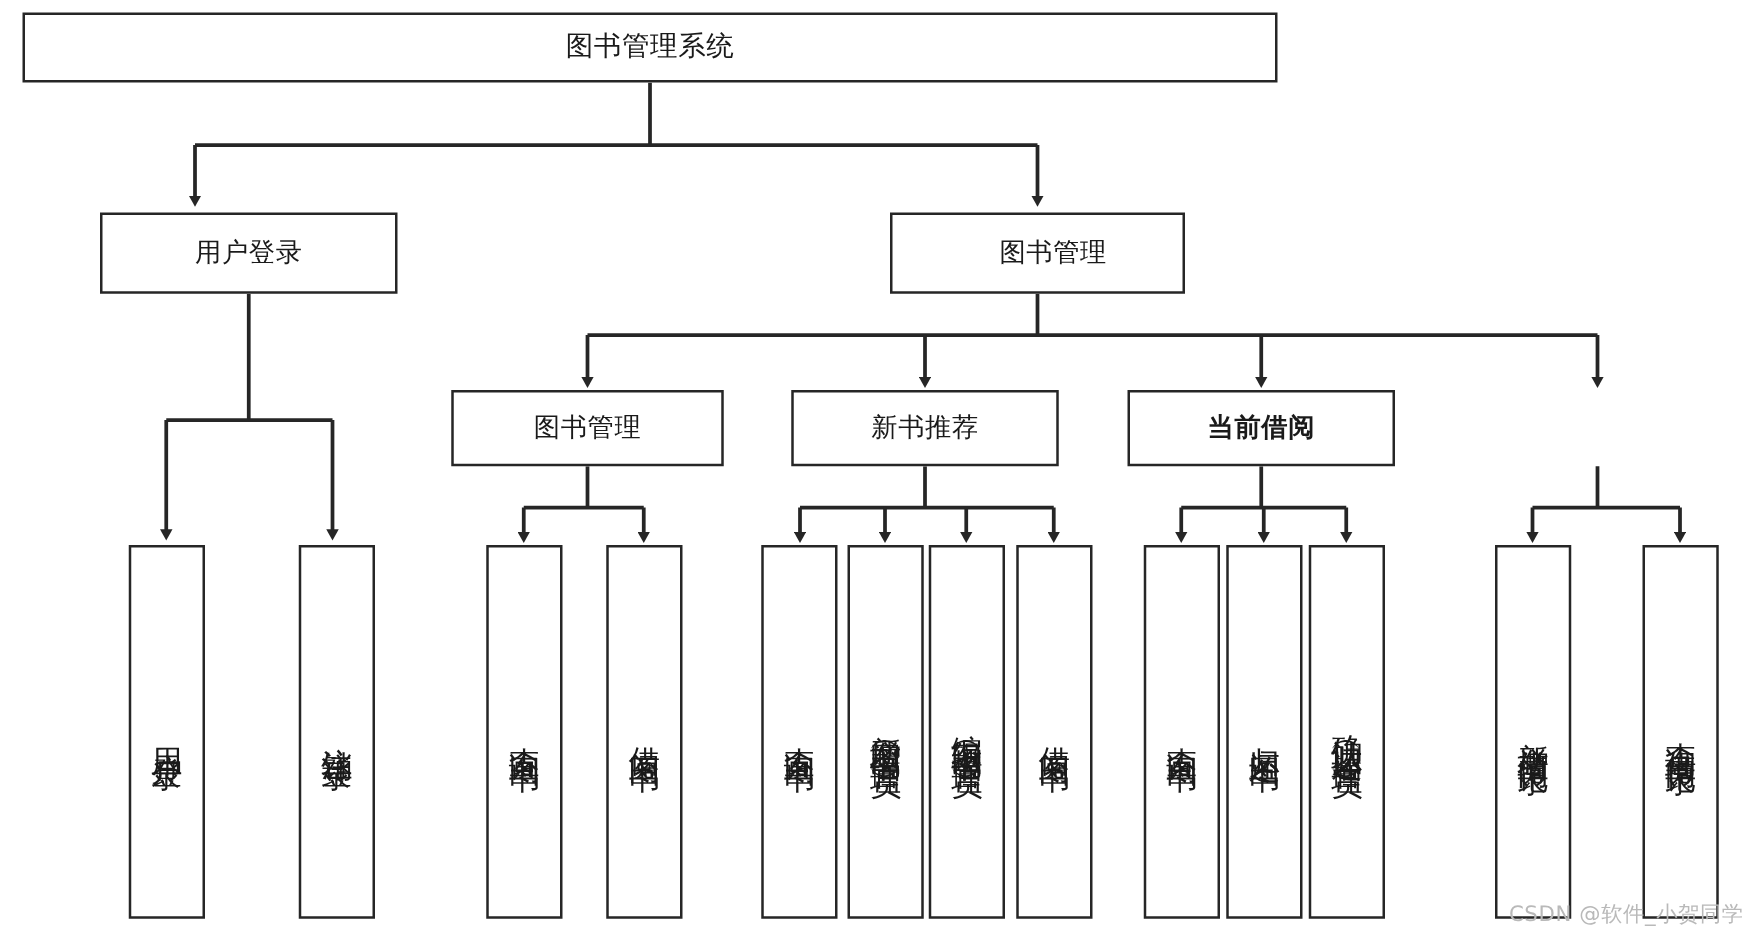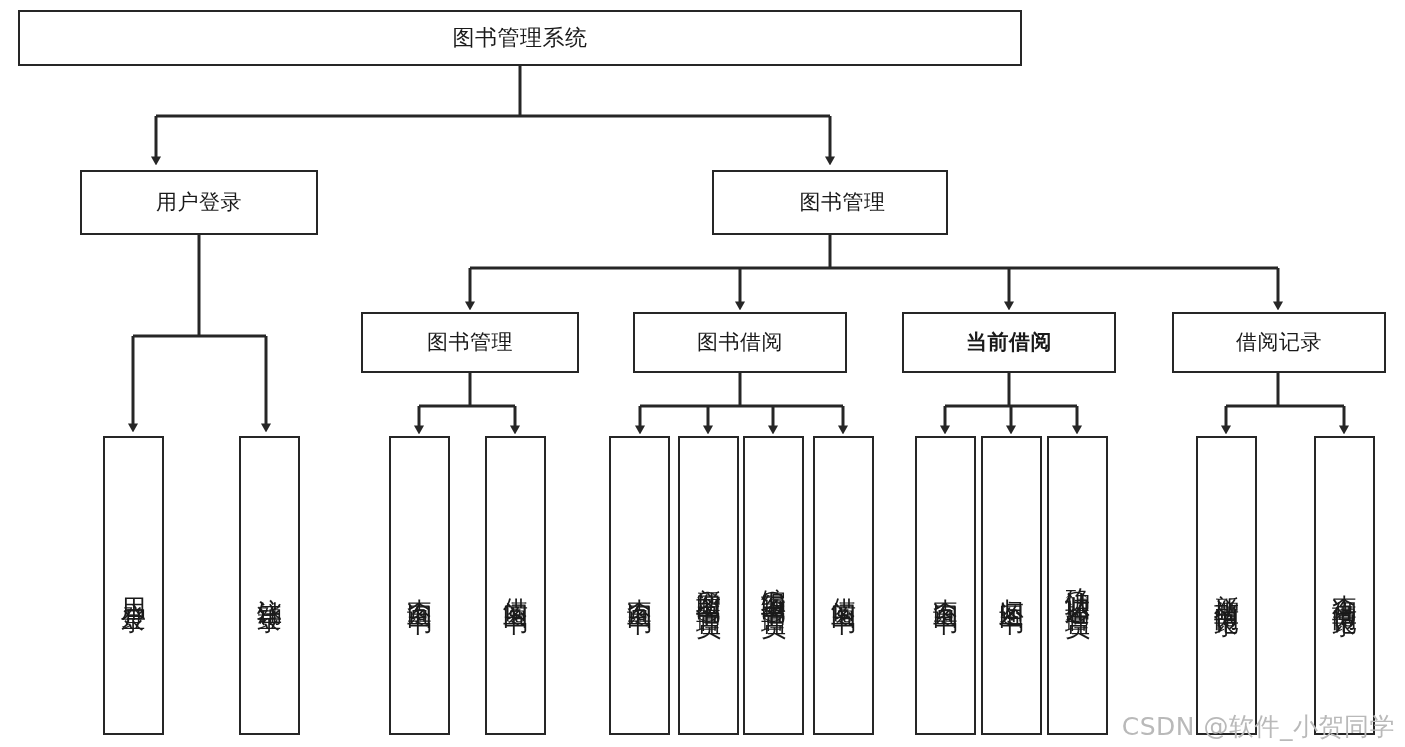--- a/index.html
+++ b/index.html
@@ -60,21 +60,21 @@
     text-orientation: upright;
     font-size: 25px;
     line-height: 1.0;
     letter-spacing: 4px;
     white-space: nowrap;
   }
   #watermark {
     position: absolute;
     right: 10px;
     bottom: 4px;
-    font-size: 25px;
+    font-size: 17px;
     color: #b9b9b9;
     letter-spacing: 0.5px;
     white-space: nowrap;
     font-family: "DejaVu Sans", "Liberation Sans", sans-serif;
   }
 </style>
 </head>
 <body>
 
 <div id="canvas">
@@ -137,28 +137,25 @@
     <span class="node-label">用户登录</span>
   </div>
   <div class="node h-node" style="left:712px; top:170px; width:236px; height:65px;padding-left:25px;">
     <span class="node-label">图书管理</span>
   </div>
 
   <div class="node h-node" style="left:361px; top:312px; width:218px; height:61px;">
     <span class="node-label">图书管理</span>
   </div>
   <div class="node h-node" style="left:633px; top:312px; width:214px; height:61px;">
-    <span class="node-label">图书借阅</span>
+    <span class="node-label">新书推荐</span>
   </div>
   <div class="node h-node" style="left:902px; top:312px; width:214px; height:61px;font-weight:bold;">
     <span class="node-label">当前借阅</span>
   </div>
-  <div class="node h-node" style="left:1172px; top:312px; width:214px; height:61px;">
-    <span class="node-label">借阅记录</span>
-  </div>
 
   <div class="node v-node" style="left:103px; top:436px; width:61px; height:299px;">
     <span class="node-label">用户登录</span>
   </div>
   <div class="node v-node" style="left:239px; top:436px; width:61px; height:299px;">
     <span class="node-label">注销登录</span>
   </div>
 
   <div class="node v-node" style="left:389px; top:436px; width:61px; height:299px;">
     <span class="node-label">查询图书</span>

